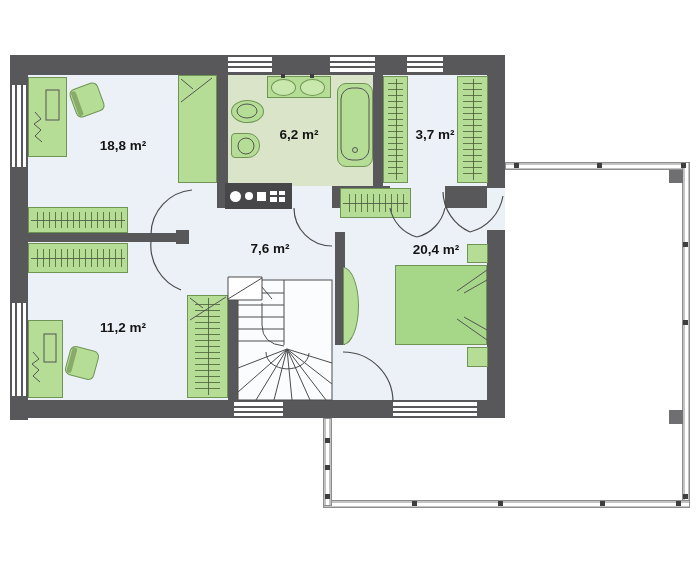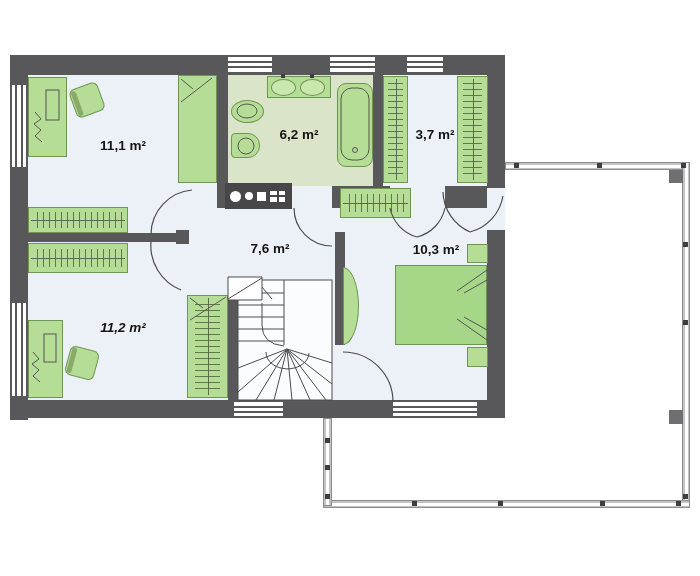--- a/index.html
+++ b/index.html
@@ -172,19 +172,19 @@
       <path d="M33,352 l6,7 l-7,5 l7,6 l-6,6 l7,6"></path>
       <path d="M190,320 L226,297 M190,298 L203,308"></path>
       <path d="M487,270 L457,291 M487,280 L464,293 M487,340 L457,319 M487,330 L464,317"></path>
       <rect x="341" y="88" width="28" height="72" rx="11"></rect>
       <circle cx="355" cy="150" r="2.5"></circle>
       <ellipse cx="247" cy="111" rx="10" ry="7"></ellipse>
       <ellipse cx="246" cy="146" rx="8" ry="8"></ellipse>
     </g>
   </svg>
 
-  <div class="label" style="left:83px;top:138px;">11,1 m²</div>
+  <div class="label" style="left:83px;top:138px;">18,8 m²</div>
   <div class="label" style="left:259px;top:127px;">6,2 m²</div>
   <div class="label" style="left:395px;top:127px;">3,7 m²</div>
   <div class="label" style="left:230px;top:241px;">7,6 m²</div>
-  <div class="label" style="left:396px;top:242px;">10,3 m²</div>
-  <div class="label" style="left:83px;top:320px;font-style:italic;">11,2 m²</div>
+  <div class="label" style="left:396px;top:242px;">20,4 m²</div>
+  <div class="label" style="left:83px;top:320px;">11,2 m²</div>
 </div>
 
 </body></html>

